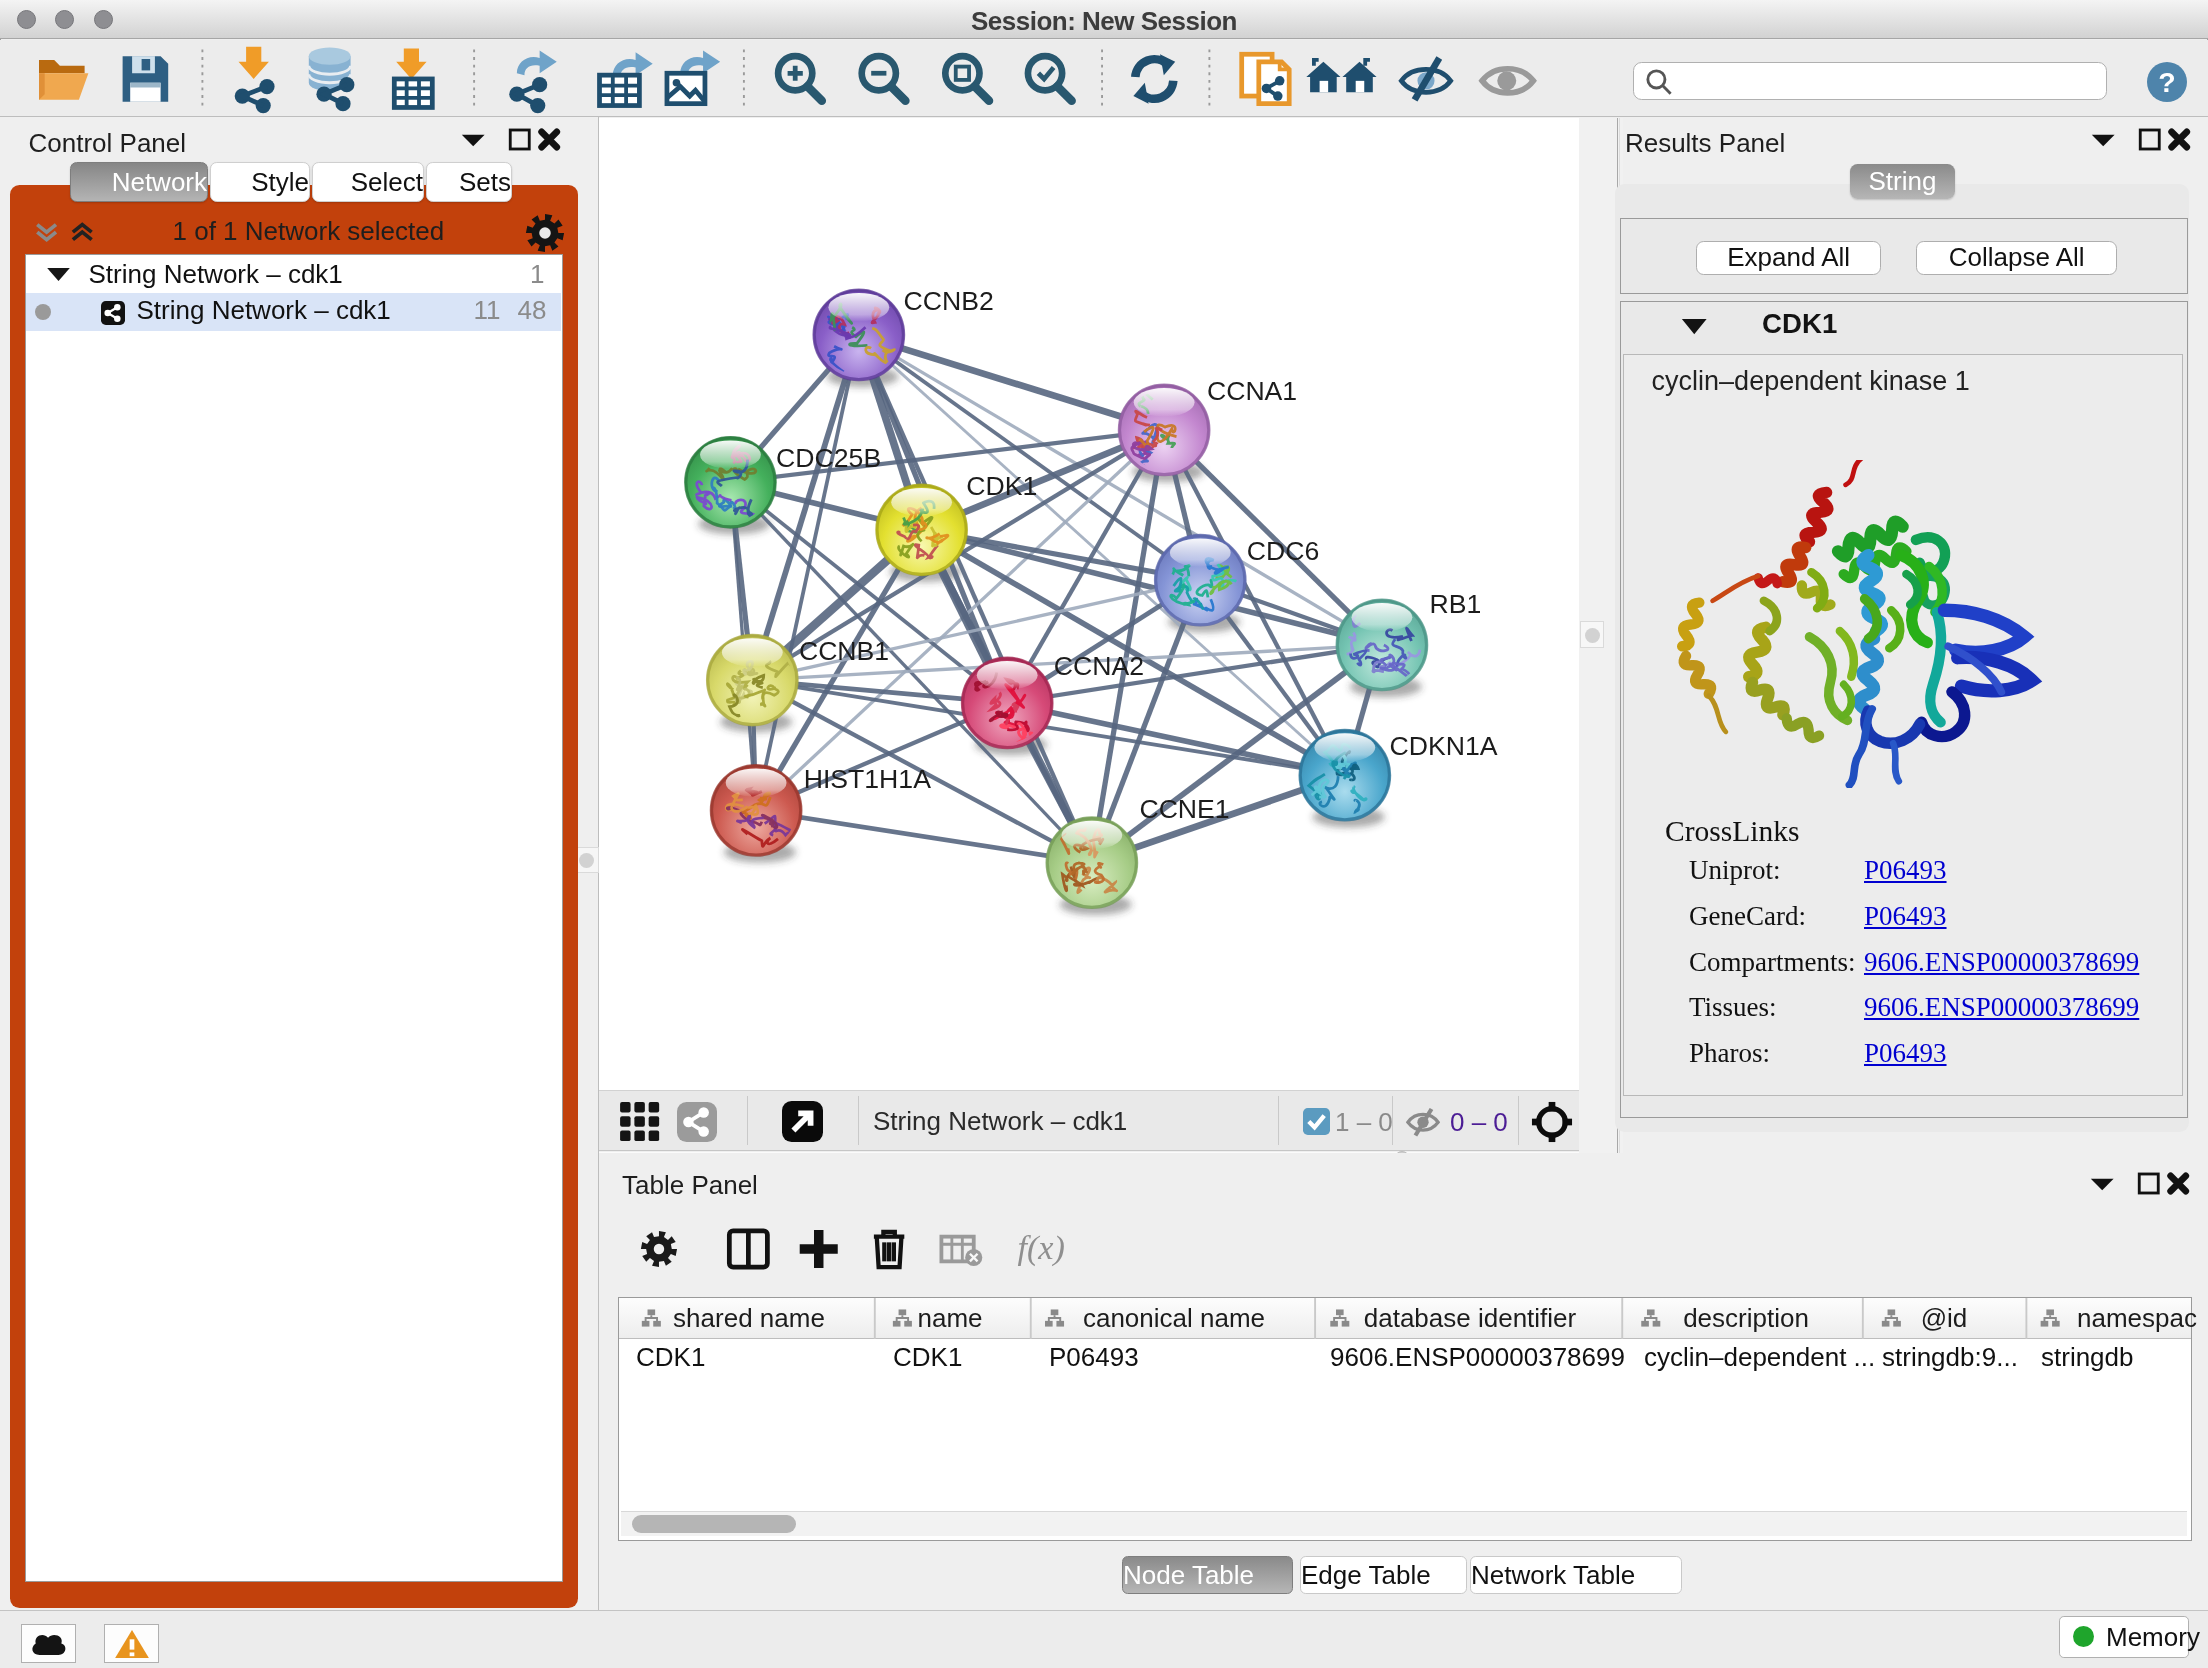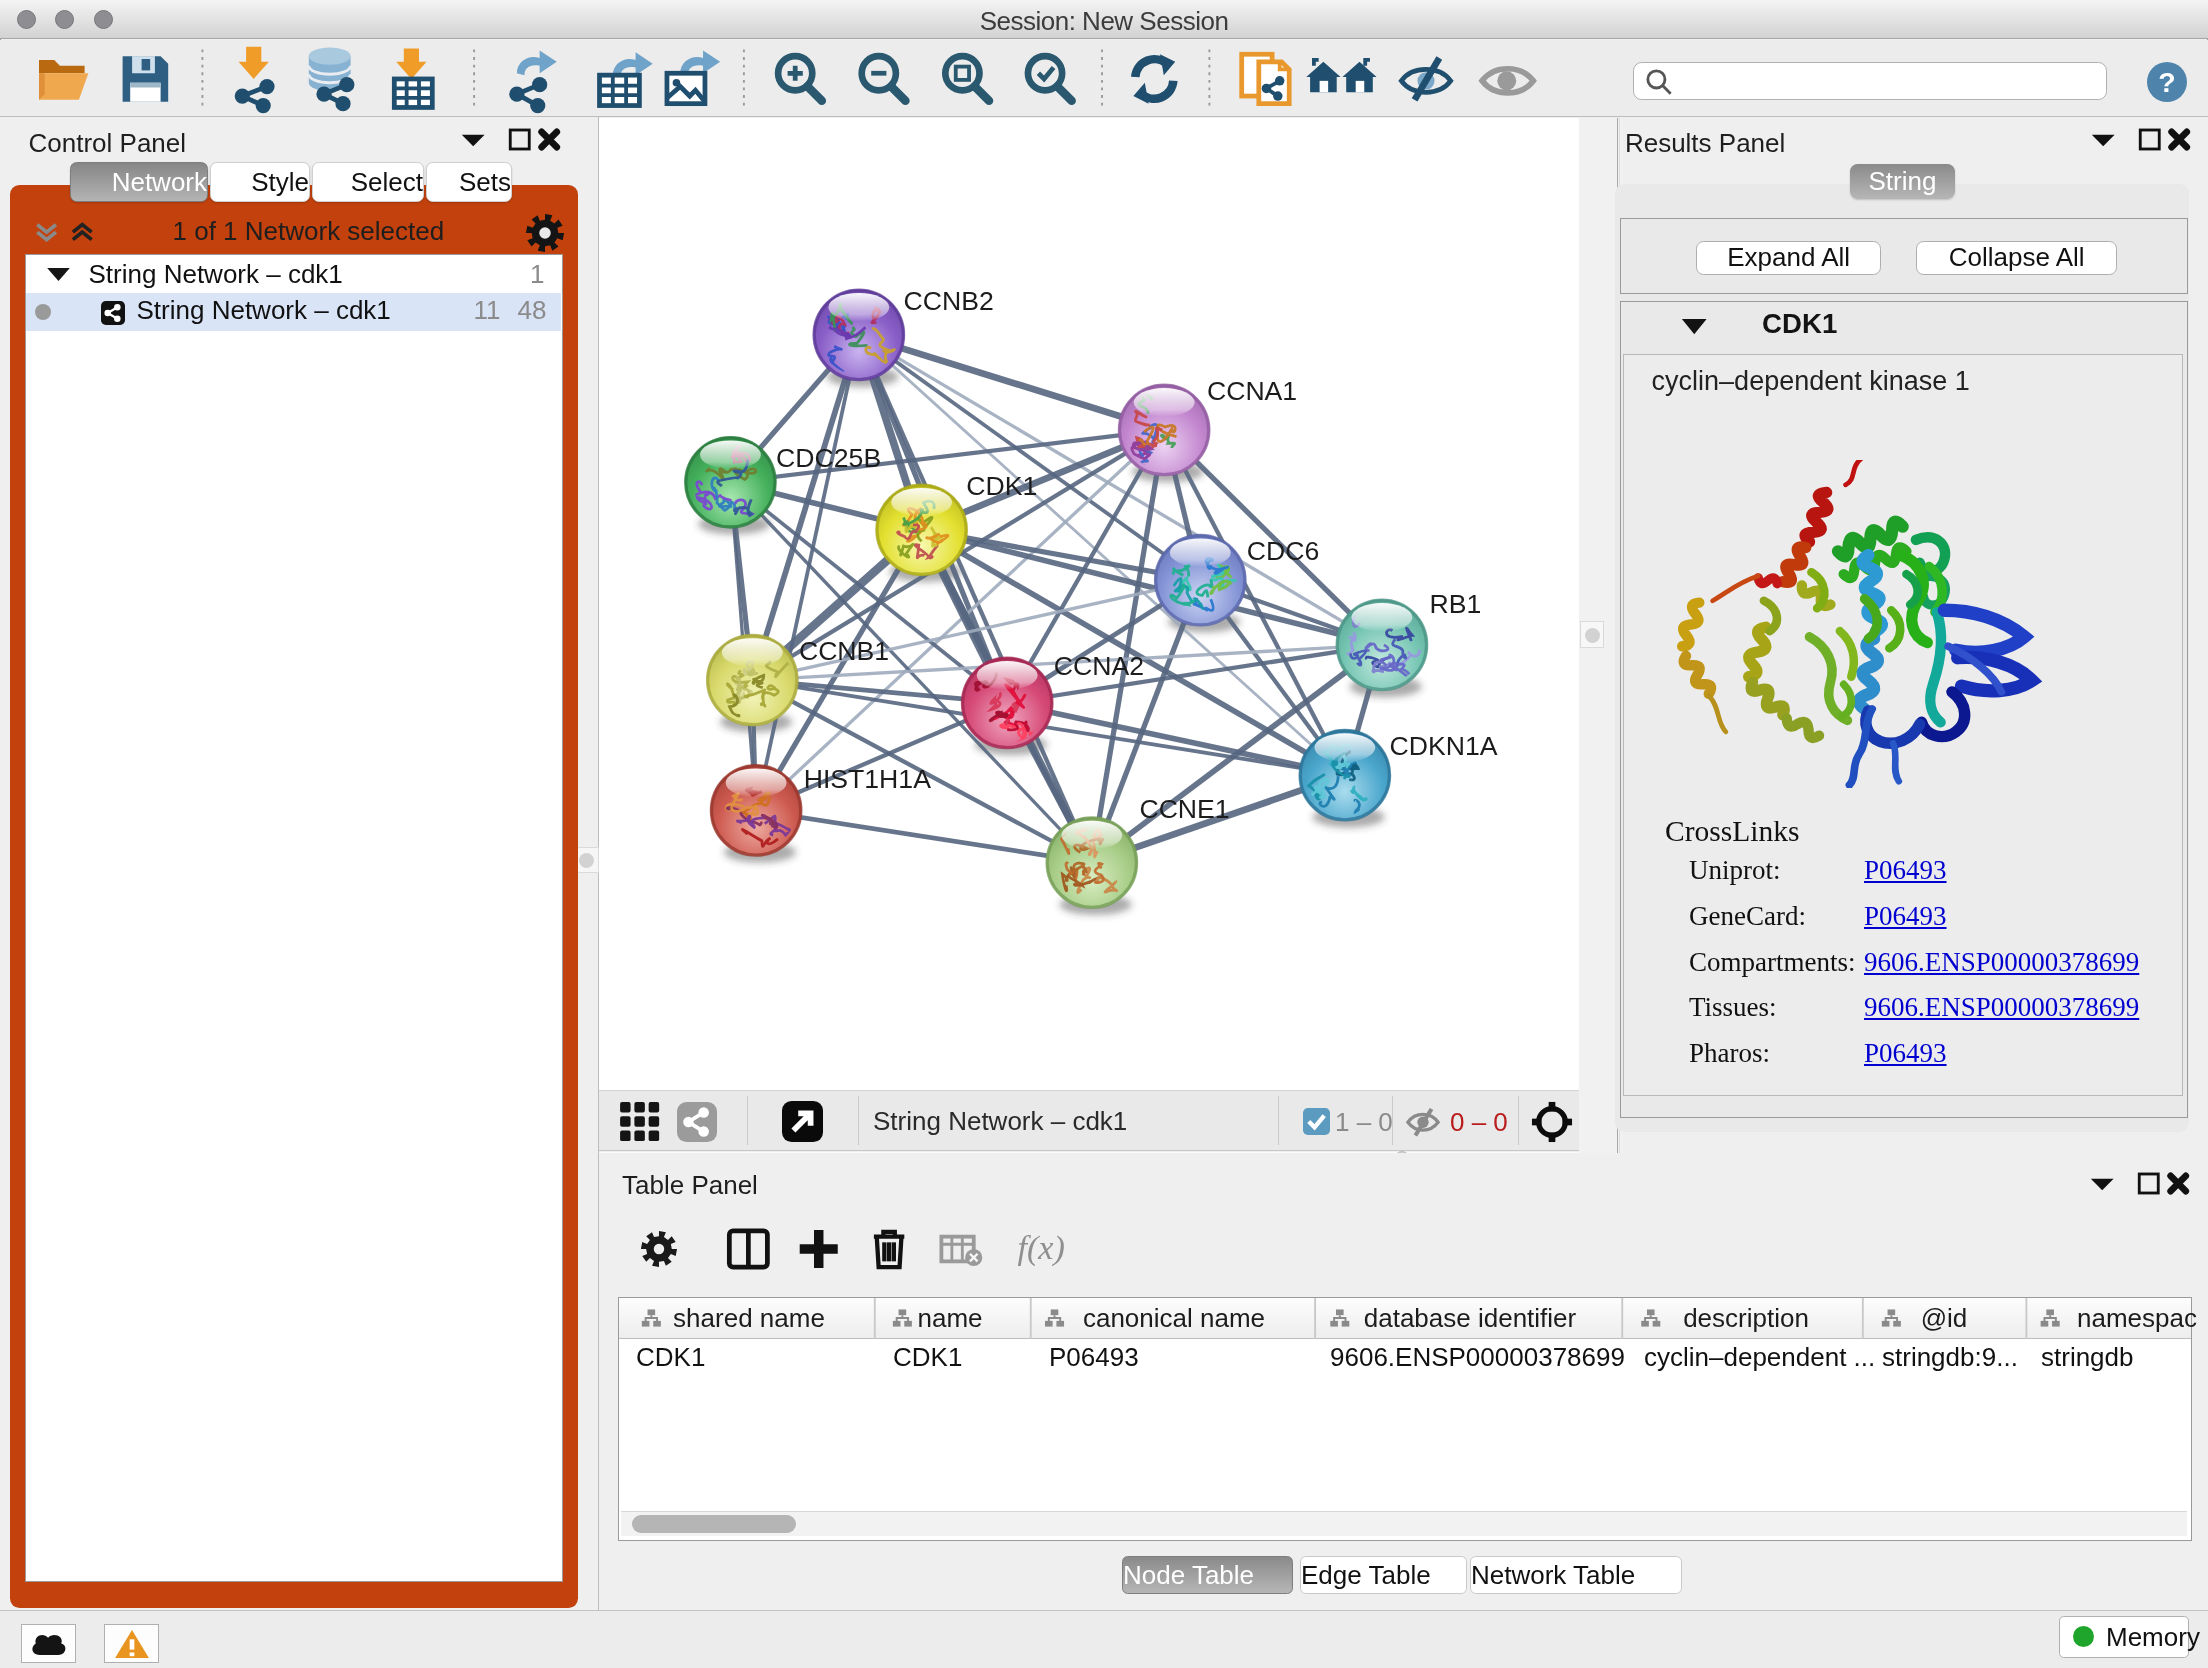--- a/index.html
+++ b/index.html
@@ -4,21 +4,21 @@
 *{margin:0;padding:0;box-sizing:border-box}
 html,body{width:2208px;height:1668px;overflow:hidden;background:#ededed;
  font-family:"Liberation Sans",sans-serif;-webkit-font-smoothing:antialiased}
 #win{position:relative;width:2208px;height:1668px;background:#efefef;box-shadow:inset 0 0 0 1px #9f9f9f}
 
 #titlebar{position:absolute;left:0;top:0;width:2208px;height:39px;
  background:linear-gradient(#f4f4f4,#d2d2d2);border-bottom:1px solid #a6a6a6}
 .tl{position:absolute;top:9.5px;width:19px;height:19px;border-radius:50%;
  background:#8e8e92;border:1px solid #77777b}
 #title{position:absolute;left:0;top:5.7px;width:2208px;text-align:center;
- font-size:26px;font-weight:normal;color:#3c3c3c;letter-spacing:-0.5px}
+ font-size:26px;font-weight:bold;color:#3c3c3c;letter-spacing:-0.5px}
 
 #toolbar{position:absolute;left:0;top:40px;width:2208px;height:77px;
  background:#ececec;border-bottom:1px solid #bdbdbd}
 #search{position:absolute;left:1633px;top:22px;width:474px;height:38px;
  background:#fff;border:1.9px solid #b0b0b0;border-radius:8.6px}
 #help{position:absolute;left:2147px;top:22px;width:40px;height:40px;border-radius:50%;
  background:#4e84ab;color:#fff;font-weight:bold;font-size:28.5px;text-align:center;line-height:40px}
 
 #cpanel{position:absolute;left:0;top:117px;width:599px;height:1493px;
  background:#efefef;border-right:1px solid #bdbdbd}
@@ -667,21 +667,21 @@
   <rect x="0" y="0" width="28" height="28" rx="5" fill="#5b9bc0"></rect>
   <path d="M6 14 L12 20 L22 8" stroke="#fff" stroke-width="4.5" fill="none"></path>
  </svg>
  <div style="position:absolute;left:736px;top:16px;font-size:26px;color:#8a8a8a">1 – 0</div>
  <div class="vsep" style="left:793px"></div>
  <svg class="icon" style="left:807px;top:17px" width="34" height="28.5" viewBox="0 0 36 30">
   <path d="M2 15 C10 4 26 4 34 15 C26 26 10 26 2 15 Z" fill="none" stroke="#8a8a8a" stroke-width="3.4"></path>
   <circle cx="18" cy="15" r="6" fill="#8a8a8a"></circle>
   <path d="M27 1 L10 29" stroke="#8a8a8a" stroke-width="4.4"></path>
  </svg>
- <div style="position:absolute;left:851px;top:16px;font-size:26px;color:#b91c1c">0 – 0</div>
+ <div style="position:absolute;left:851px;top:16px;font-size:26px;color:#4c1d95">0 – 0</div>
  <div class="vsep" style="left:919px"></div>
  <svg class="icon" style="left:932px;top:9.5px" width="42" height="42" viewBox="0 0 44 44">
   <circle cx="22" cy="22" r="14" fill="none" stroke="#0c0c0c" stroke-width="5.5"></circle>
   <g stroke="#0c0c0c" stroke-width="7">
           <line x1="22" y1="1" x2="22" y2="11"></line>
           <line x1="22" y1="33" x2="22" y2="43"></line>
   <line x1="1" y1="22" x2="11" y2="22"></line>
           <line x1="33" y1="22" x2="43" y2="22"></line>
         </g>
  </svg>

